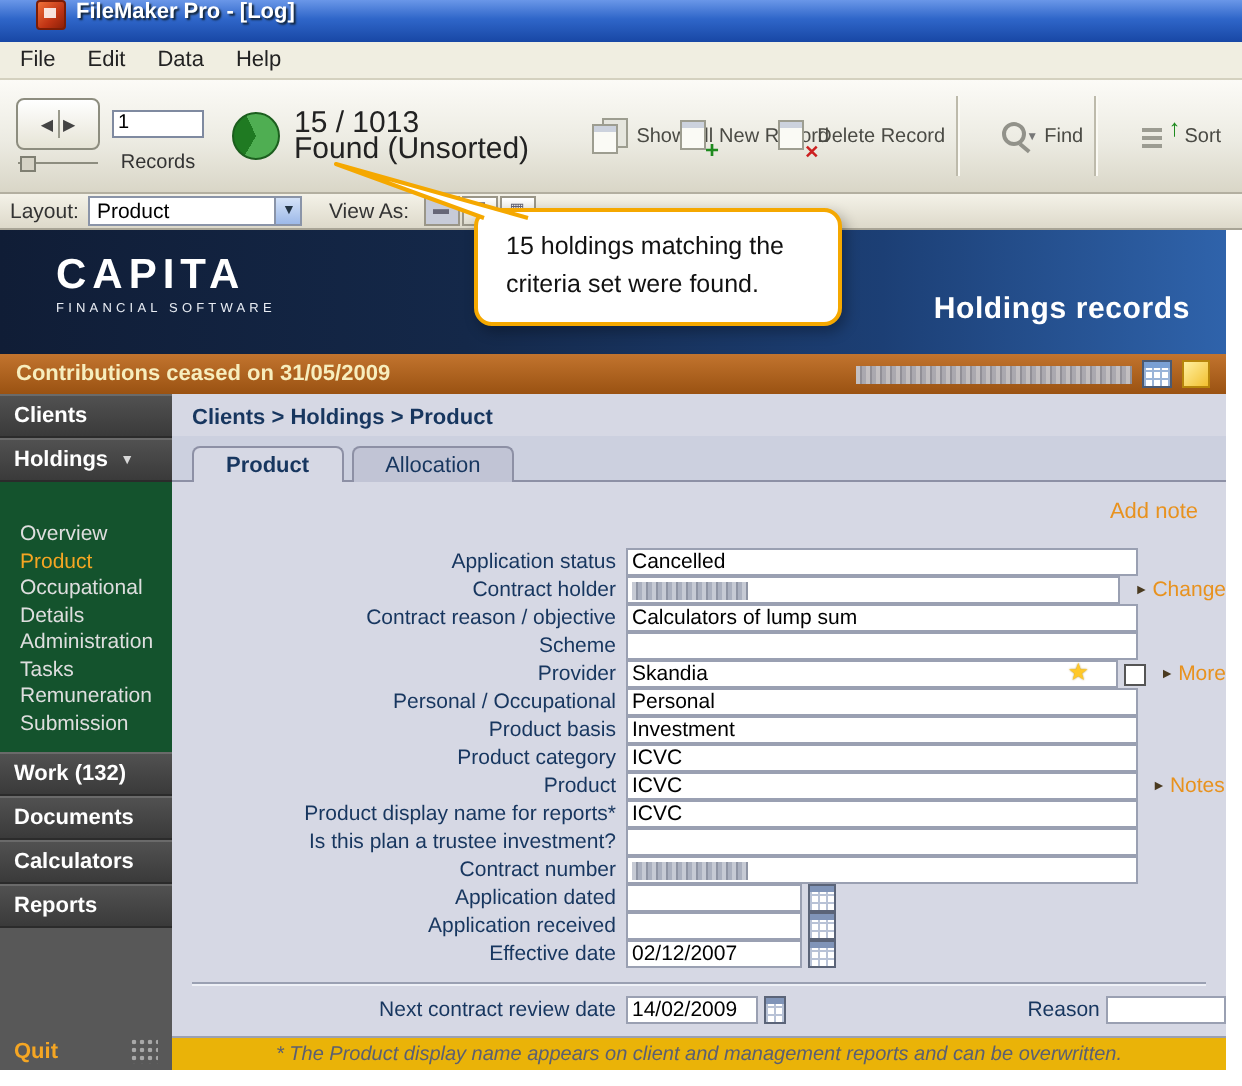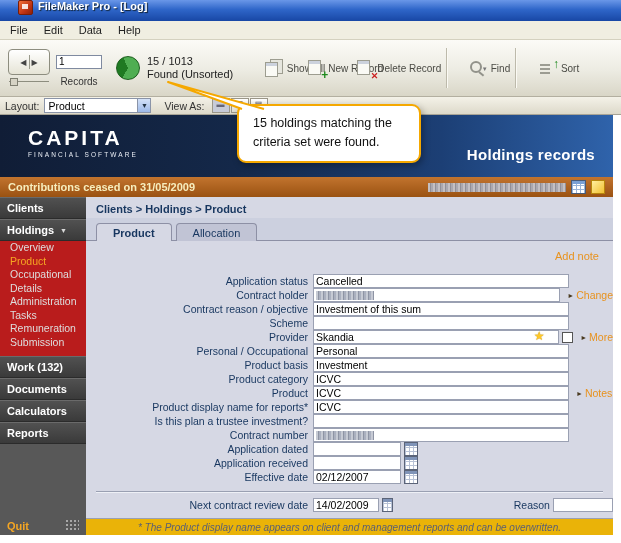--- a/index.html
+++ b/index.html
@@ -23,21 +23,21 @@
   .book{width:40px;height:24px;border:1px solid #8d8d7f;border-radius:4px;background:linear-gradient(#ffffff,#e6e4d6);
     display:flex;align-items:center;justify-content:center;gap:2px;font-size:8px;color:#444}
   .book .spine{width:1px;height:14px;background:#9a9a8c}
   .slider{position:relative;height:9px;width:42px}
   .slider::before{content:'';position:absolute;left:1px;right:1px;top:4px;height:1px;background:#8d8d7f}
   .slider::after{content:'';position:absolute;left:2px;top:1px;width:6px;height:6px;background:#d6d3c5;border:1px solid #7f7f72}
   .recfield{width:40px;height:12px;border:1px solid #7f8aa0;background:#fff;font-size:10px;line-height:12px;padding:0 2px;color:#000}
   .reclabel{font-size:10px;color:#333;text-align:center}
   .pie{width:22px;height:22px;border-radius:50%;margin:0 7px 0 14px;border:1px solid #1c5e1e;
     background:conic-gradient(from 210deg,#1f7a22 0 125deg,#4fae52 125deg 360deg);flex:0 0 auto}
-  .foundtxt{font-size:11px;color:#222;line-height:13px;white-space:nowrap}
+  .foundtxt{font-size:15px;color:#222;line-height:13px;white-space:nowrap}
   .btnrow{display:flex;align-items:center;margin-left:34px}
   .tbtn{display:flex;flex-direction:row;align-items:center;justify-content:flex-end;width:58px;height:46px;
     gap:3px;cursor:default}
   .tlabel{font-size:10px;color:#4a4a44;white-space:nowrap}
   .tsep{width:1px;height:40px;background:#bdbaab;box-shadow:1px 0 0 #fbfaf4;margin:0 5px}
   .ticon{height:20px;display:flex;align-items:center;justify-content:center}
   .pg{width:13px;height:15px;border:1px solid #9d9d90;background:linear-gradient(#ccd2dd 0 3px,#fafaf5 3px);
     box-sizing:border-box;display:inline-block}
   .pages{position:relative;width:19px;height:19px}
   .pages .pg{position:absolute}
@@ -85,21 +85,21 @@
     background-image:linear-gradient(#7aa0d4 0 3px,transparent 3px),
       linear-gradient(to right,#9ab4d8 1px,transparent 1px),linear-gradient(to bottom,#9ab4d8 1px,transparent 1px);
     background-size:100% 100%,4px 100%,100% 4px}
   .note-icon{width:12px;height:12px;border:1px solid #b8860b;background:linear-gradient(135deg,#fff0a0,#f2c030)}
   
   .bodyrow{display:flex;height:338px;background:#d6d8e4}
   .sidebar{width:86px;flex:0 0 auto;background:#585858;display:flex;flex-direction:column;font-size:11px}
   .snav-header{background:linear-gradient(#515151,#3a3a3a);border-top:1px solid #6a6a6a;border-bottom:1px solid #2b2b2b;
     color:#fff;font-weight:bold;padding:4px 7px;display:flex;align-items:center;cursor:default}
   .dd{margin-left:6px;font-size:7px;color:#d8d8d8}
-  .submenu{padding:0 0 7px;background:#b91c1c}
+  .submenu{padding:20px 0 7px;background:#14532d}
   .subitem{color:#dedede;padding:0 10px;line-height:13.5px;font-size:10.5px;cursor:default}
   .subitem.active{color:#f5a623}
   .sfill{flex:1;background:#585858}
   .quit-row{display:flex;align-items:center;padding:2px 7px 3px;background:#585858}
   .quit{color:#f5a623;font-weight:bold;font-size:11px}
   .grip{margin-left:auto;width:14px;height:13px;
     background-image:radial-gradient(circle,#a8a8a8 1px,transparent 1.3px);background-size:4px 4px}
   
   .content{flex:1;display:flex;flex-direction:column;background:#d6d8e4;min-width:0}
   .breadcrumb{padding:6px 10px 3px;color:#17365f;font-weight:bold;font-size:11px}
@@ -305,21 +305,21 @@
                 <span class="flink">
                   <b class="arr">►</b>
                   <span>Change</span>
                 </span>
               </div>
             </div>
             <div class="frow">
               <div class="flabel">Contract reason / objective</div>
               <div class="fval">
                 <div class="fbox">
-                  <span class="fvtext">Investment of this sum</span>
+                  <span class="fvtext">Calculators of lump sum</span>
                 </div>
               </div>
             </div>
             <div class="frow">
               <div class="flabel">Scheme</div>
               <div class="fval">
                 <div class="fbox"></div>
               </div>
             </div>
             <div class="frow">

